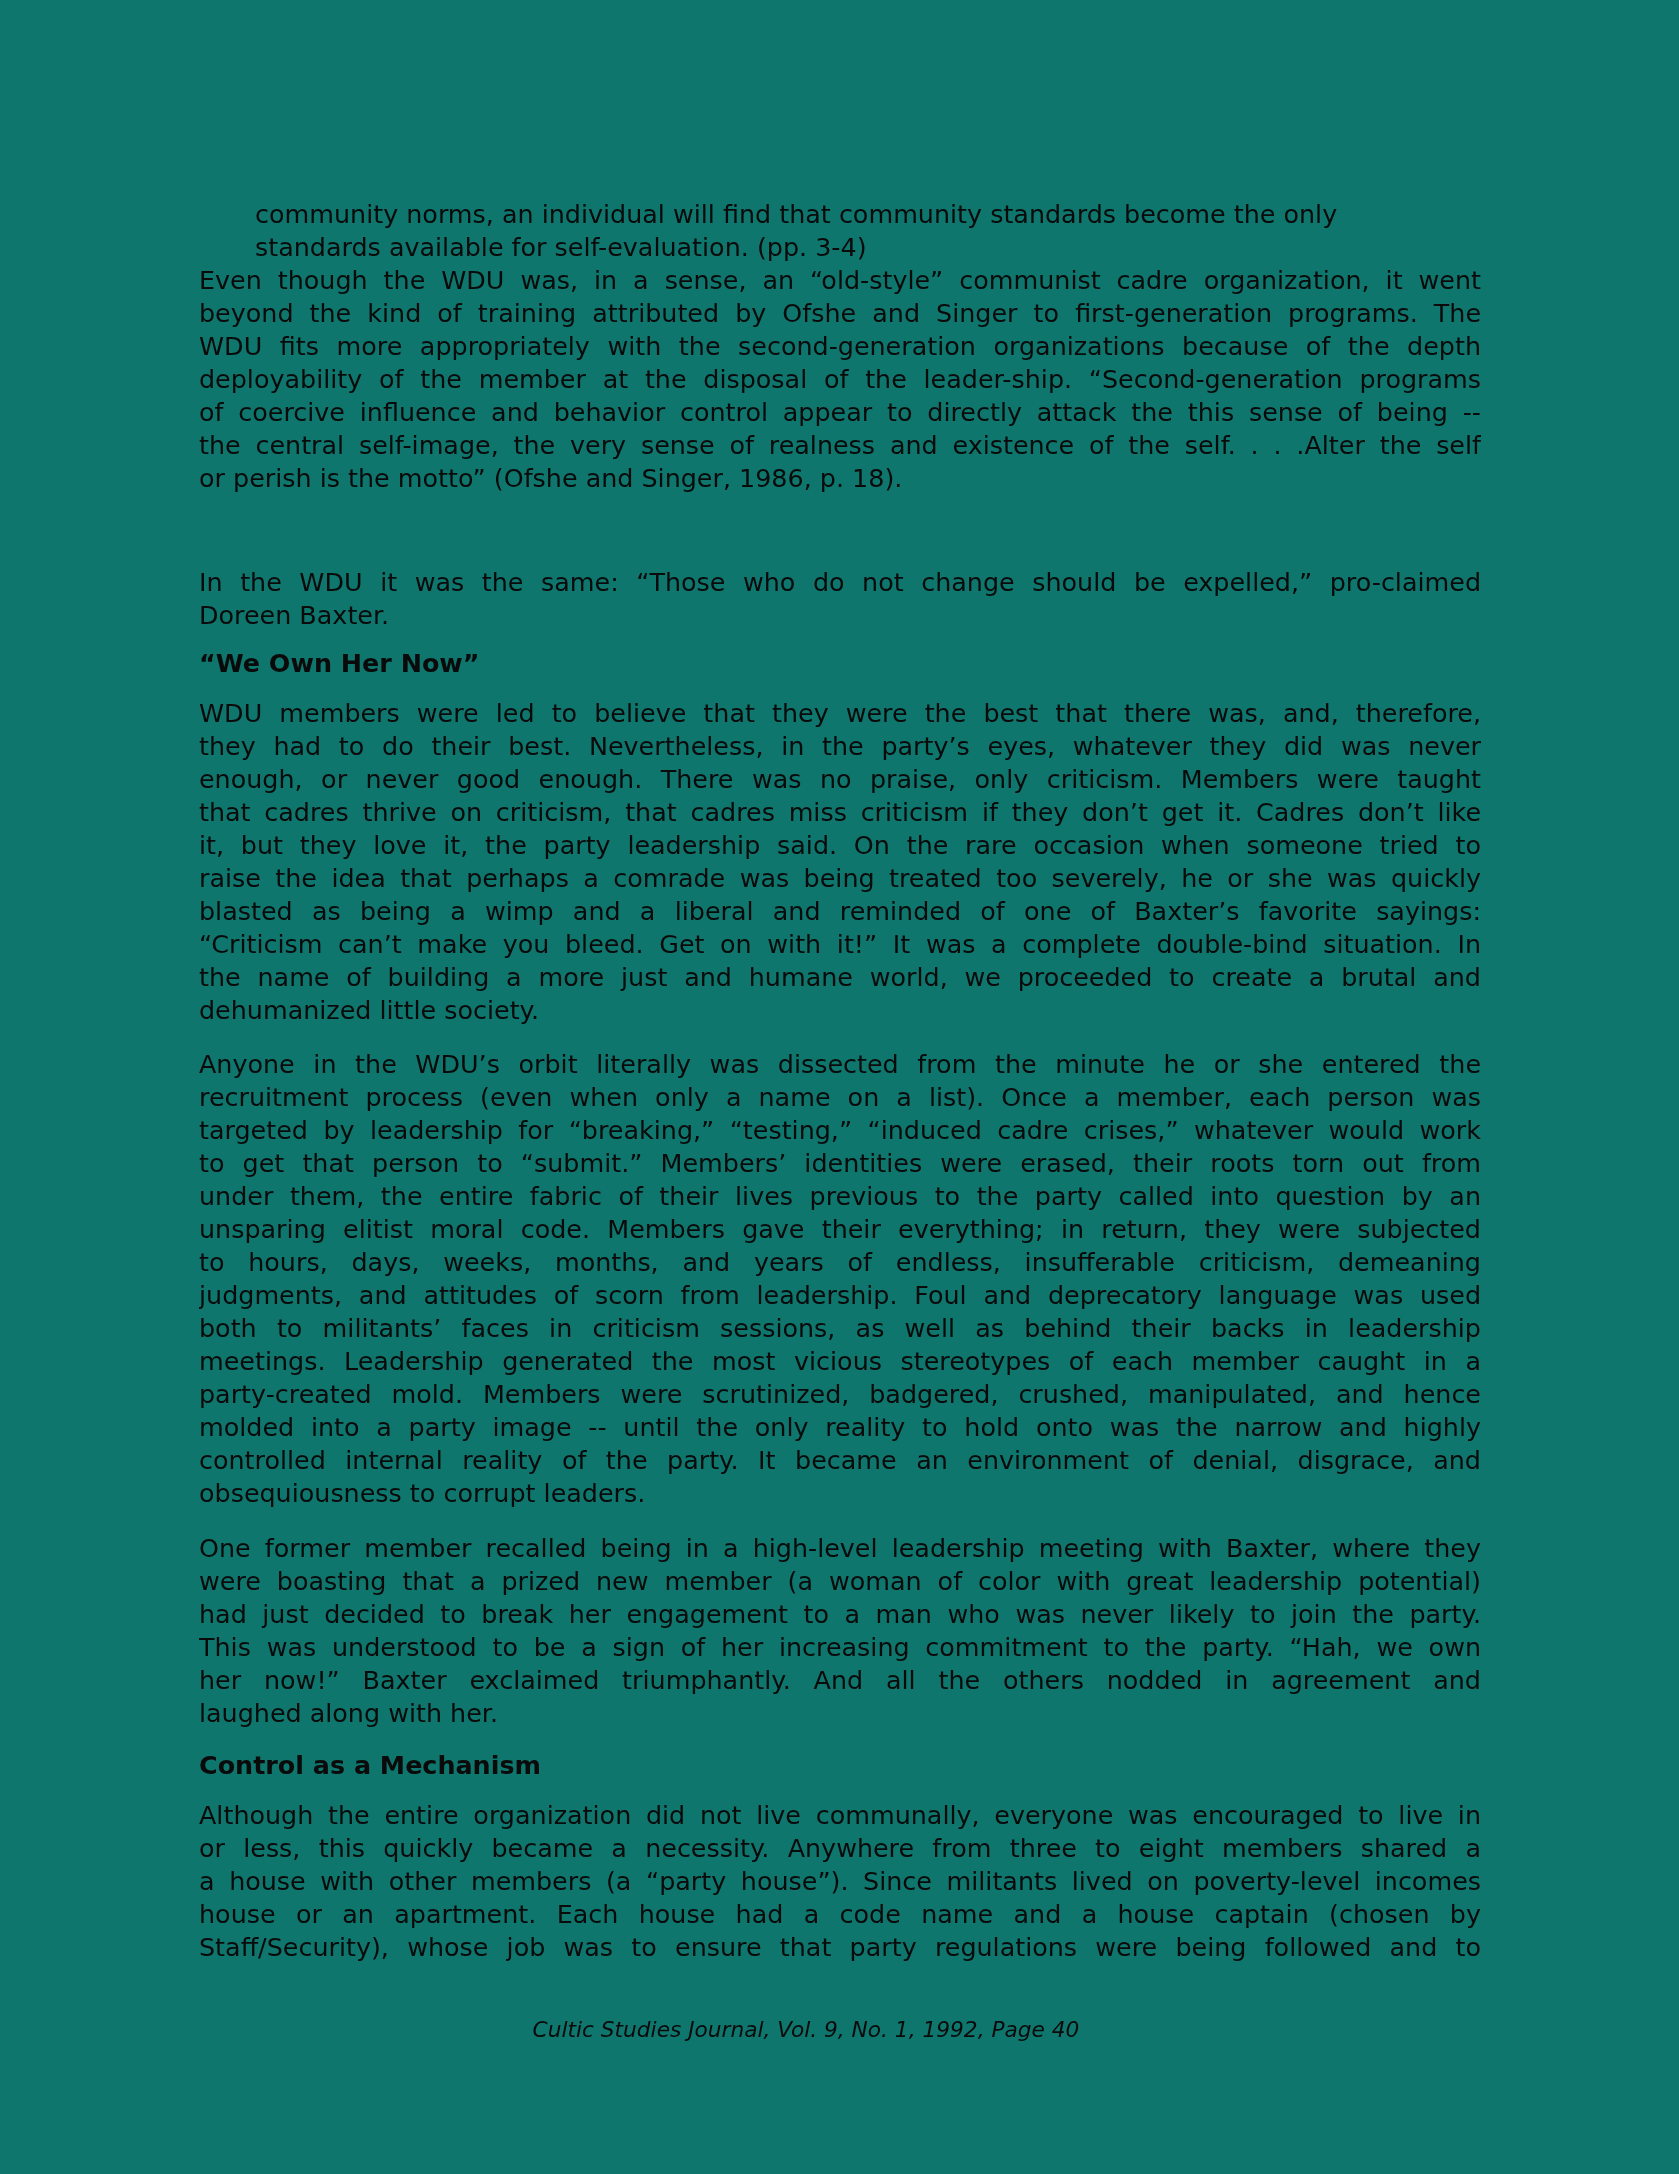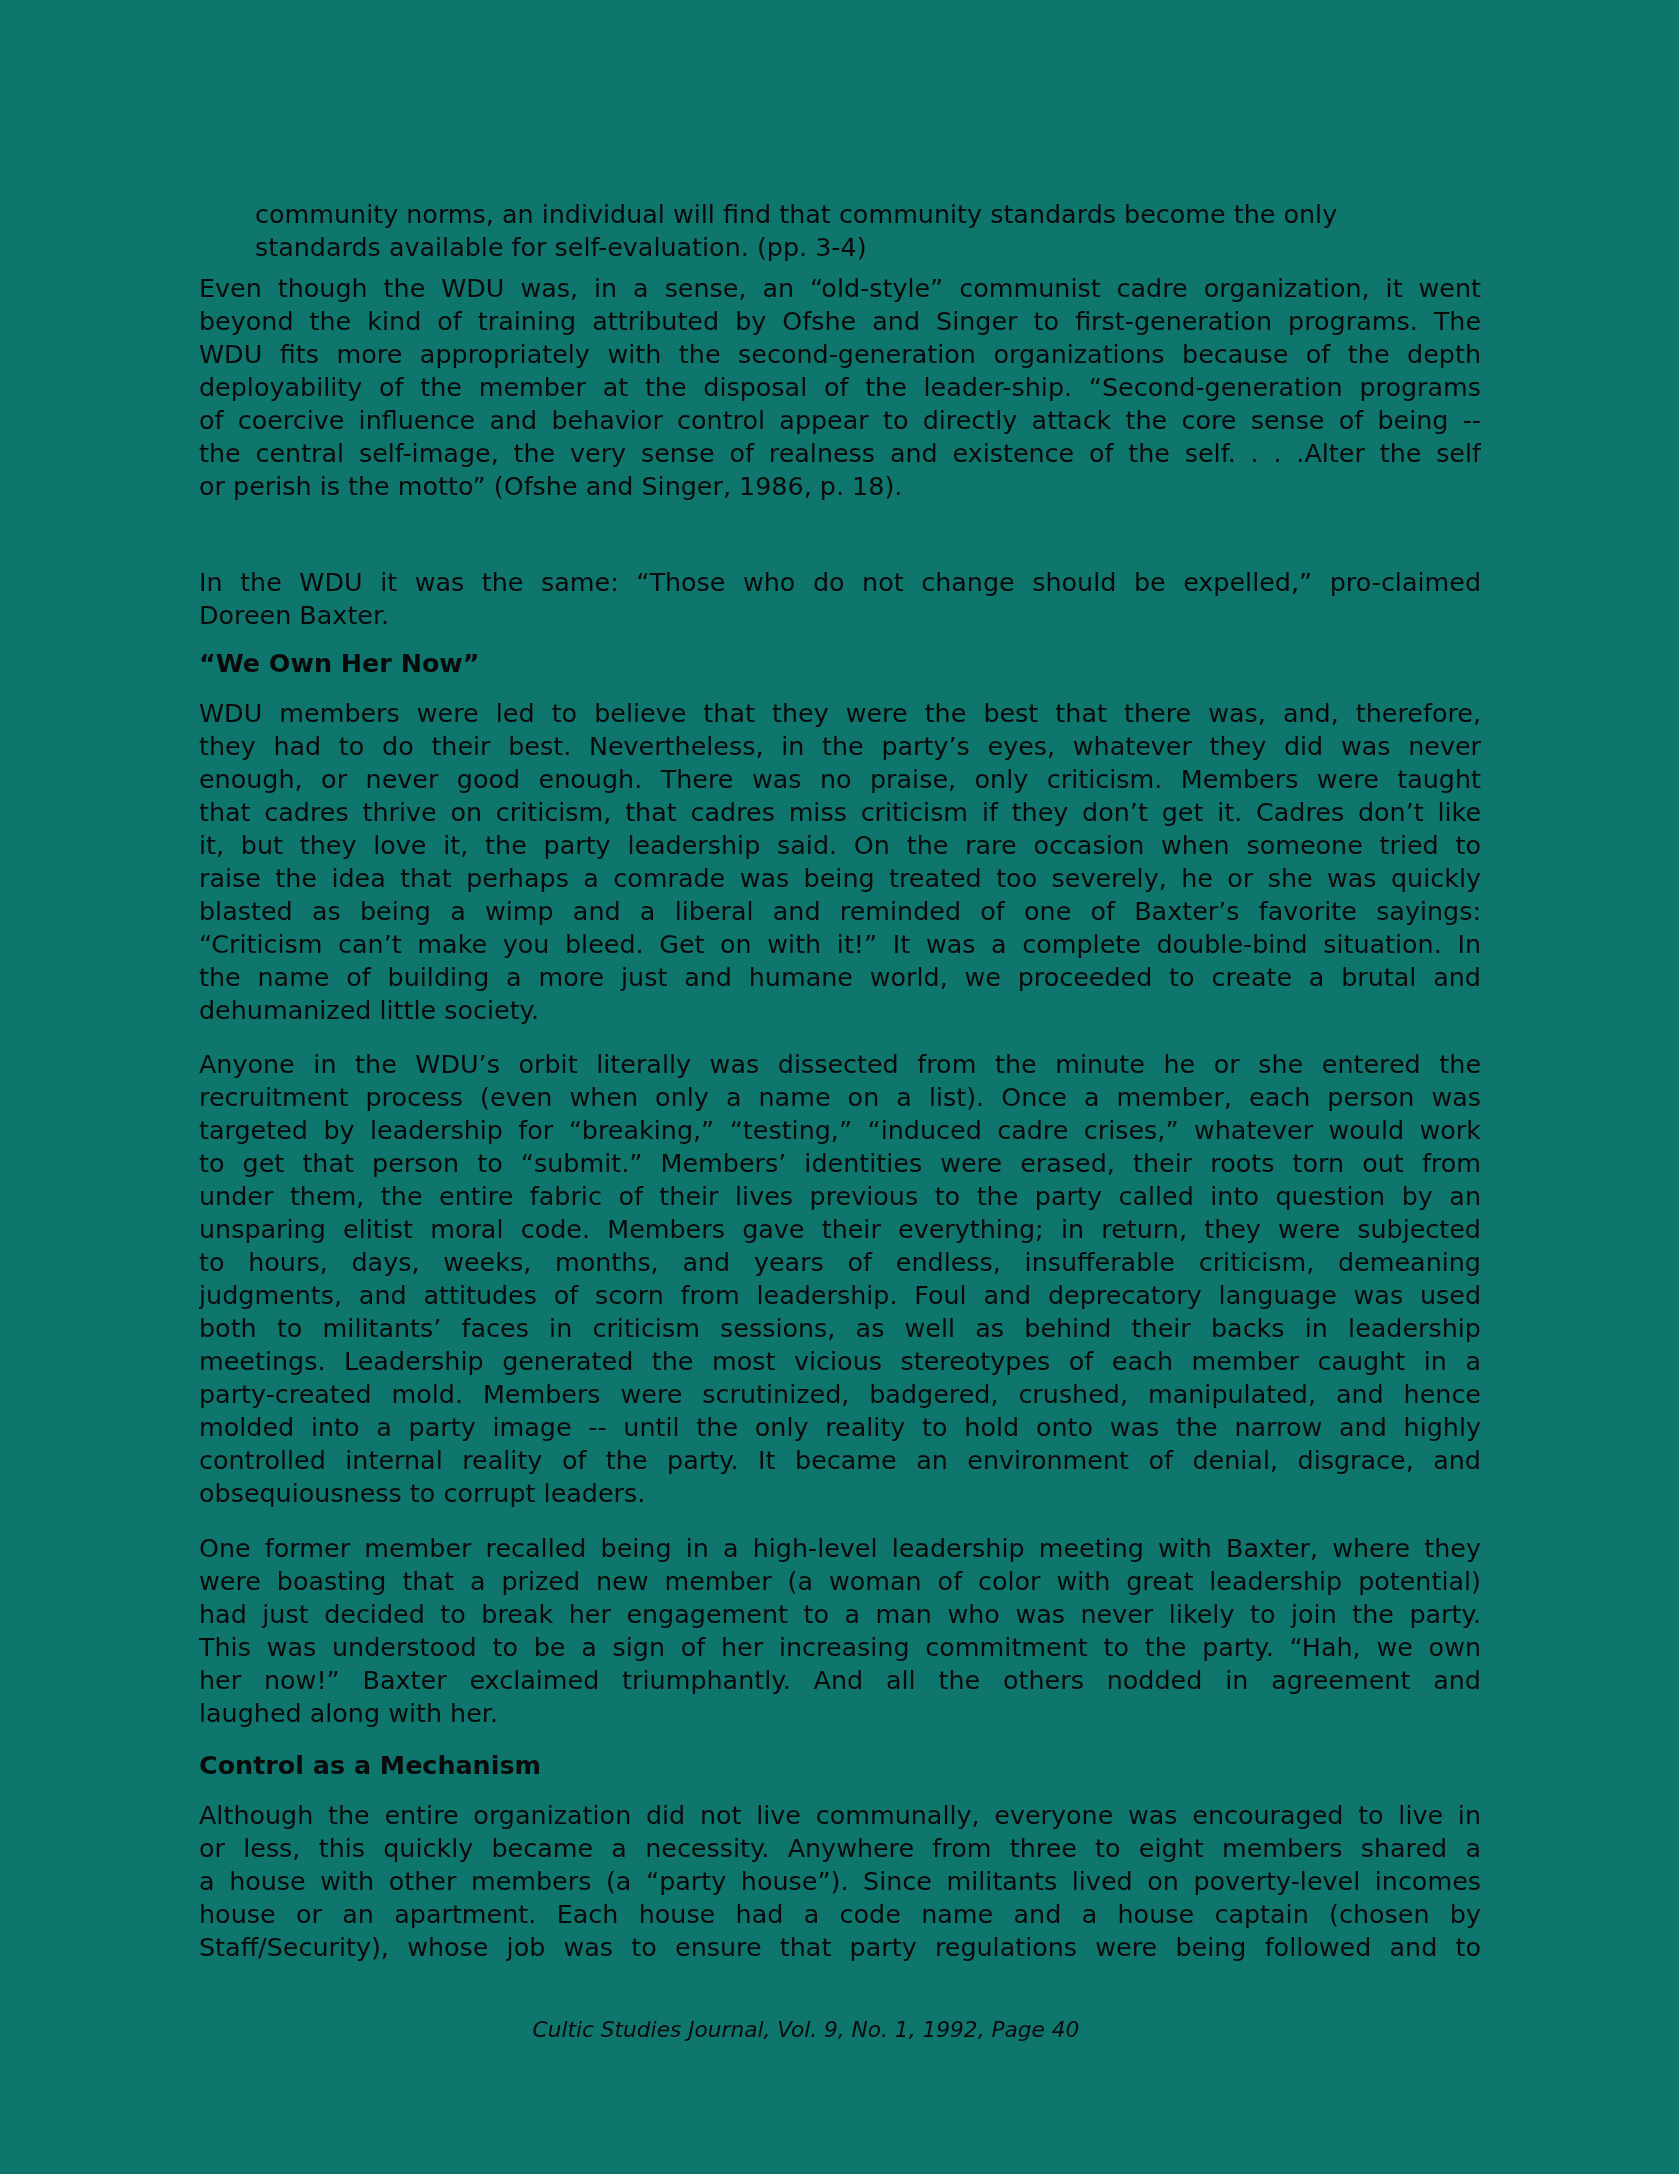--- a/index.html
+++ b/index.html
@@ -70,26 +70,26 @@
 </head>
 <body>
 
 <div class="page">
 
   <div class="block quote" style="top:198px;">
     <span class="line">community norms, an individual will find that community standards become the only</span>
     <span class="line">standards available for self-evaluation. (pp. 3-4)</span>
   </div>
 
-  <div class="block just" style="top:272px;">
+  <div class="block just" style="top:264px;">
     <span class="line">Even though the WDU was, in a sense, an “old-style” communist cadre organization, it went</span>
     <span class="line">beyond the kind of training attributed by Ofshe and Singer to first-generation programs. The</span>
     <span class="line">WDU fits more appropriately with the second-generation organizations because of the depth</span>
     <span class="line">deployability of the member at the disposal of the leader-ship. “Second-generation programs</span>
-    <span class="line">of coercive influence and behavior control appear to directly attack the core sense of being --</span>
+    <span class="line">of coercive influence and behavior control appear to directly attack the this sense of being --</span>
     <span class="line">the central self-image, the very sense of realness and existence of the self. . . .Alter the self</span>
     <span class="line last">or perish is the motto” (Ofshe and Singer, 1986, p. 18).</span>
   </div>
 
   <div class="block just" style="top:566px;">
     <span class="line">In the WDU it was the same: “Those who do not change should be expelled,” pro-claimed</span>
     <span class="line last">Doreen Baxter.</span>
   </div>
 
   <div class="heading" style="top:647px;text-align:center;">“We Own Her Now”</div>

